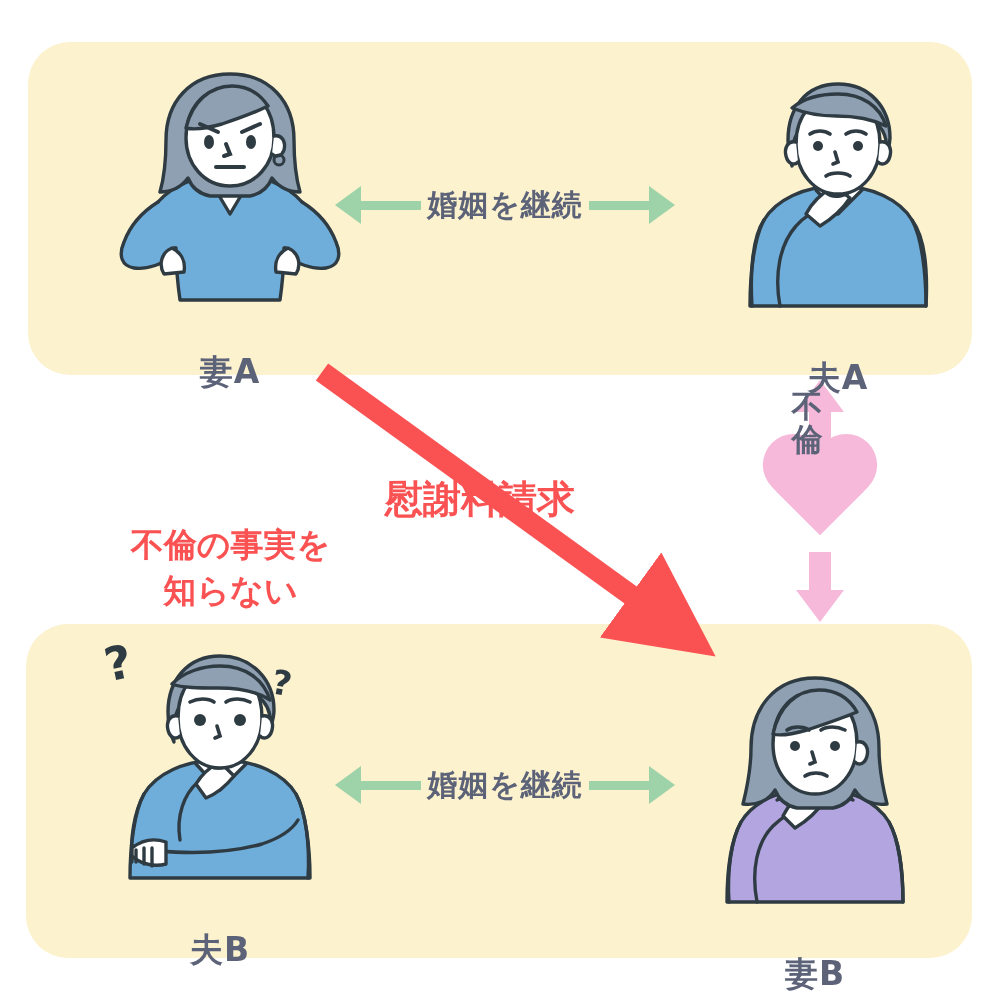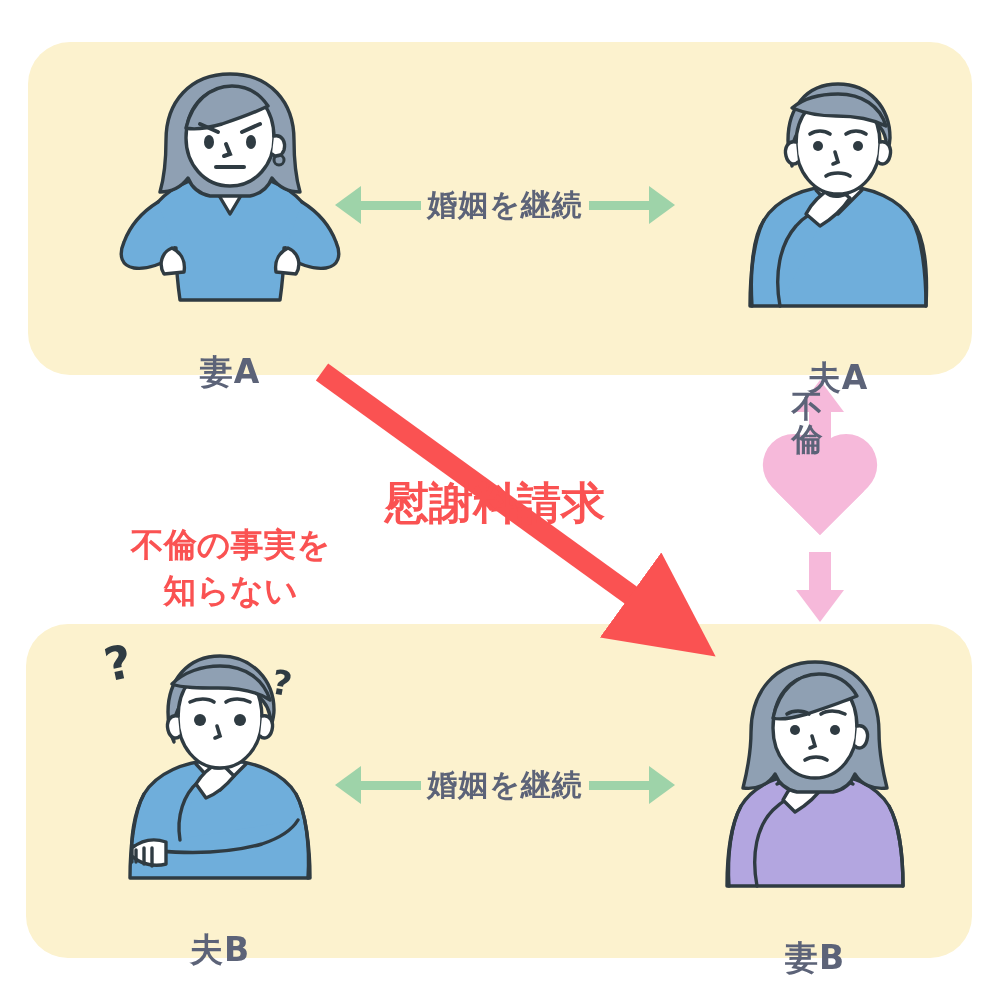--- a/index.html
+++ b/index.html
@@ -44,21 +44,21 @@
     font-weight: bold;
     color: #5C6378;
     letter-spacing: 1px;
     line-height: 1;
     margin-top: 35px;
   }
 
   #person-wife-a    { left: 80px;  top: 62px; }
   #person-husband-a { left: 688px; top: 68px; }
   #person-husband-b { left: 70px;  top: 640px; }
-  #person-wife-b    { left: 665px; top: 648px; }
+  #person-wife-b    { left: 665px; top: 664px; }
 
   
   .green-arrow-row {
     position: absolute;
     height: 56px;
     display: flex;
     align-items: center;
     justify-content: center;
   }
   #green-arrow-top    { left: 335px; top: 177px; width: 340px; }
@@ -147,21 +147,21 @@
   #claim-arrow {
     position: absolute;
     left: 0; top: 0;
     width: 1000px; height: 1000px;
     pointer-events: none;
   }
   #claim-label {
     position: absolute;
     left: 385px;
     top: 474px;
-    font-size: 44px;
+    font-size: 38px;
     font-weight: bold;
     color: #FA5252;
     letter-spacing: 0px;
     white-space: nowrap;
     z-index: 5;
   }
 
   
   #unaware-note {
     position: absolute;

